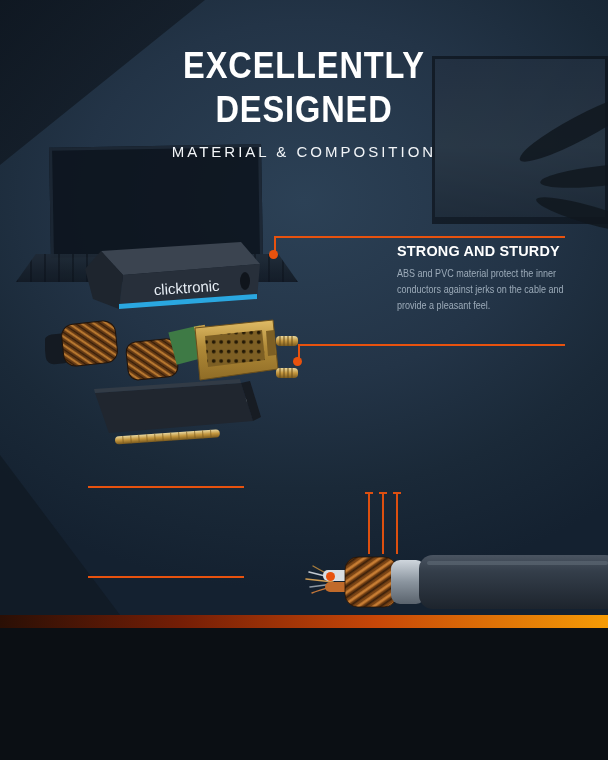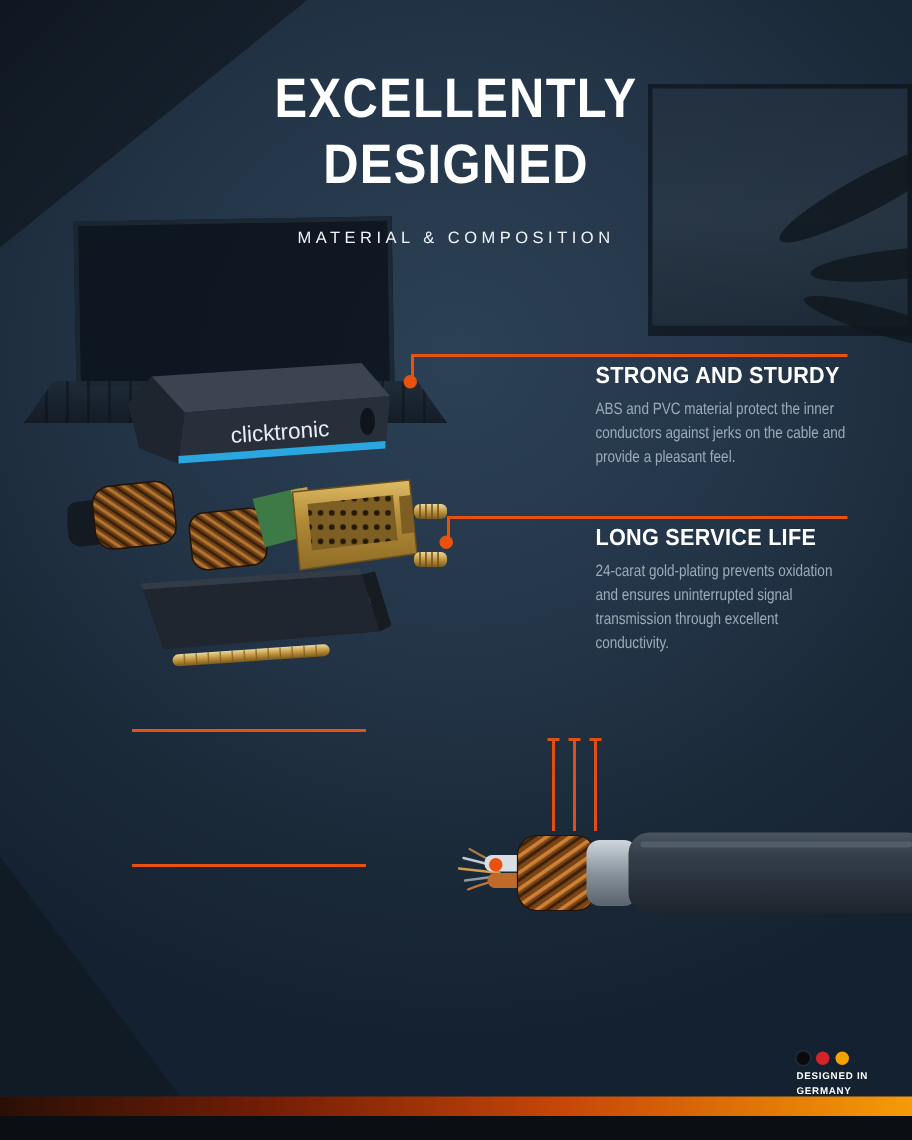--- a/index.html
+++ b/index.html
@@ -1,20 +1,20 @@
 <!DOCTYPE html>
 <html><head>
 <meta charset="utf-8">
 <style>
   * { margin:0; padding:0; box-sizing:border-box; }
   html,body { background:#0b0f14; }
   body { font-family:"Liberation Sans", sans-serif; }
 
   .poster {
-    position:relative; width:608px; height:744px; overflow:hidden;
+    position:relative; width:608px; height:628px; overflow:hidden;
     background: radial-gradient(ellipse 80% 62% at 50% 32%, #2c4156 0%, #233447 46%, #1a2938 74%, #142130 100%);
     color:#fff; --accent:#e8520e;
   }
 
   
   .decor { position:absolute; pointer-events:none; }
   .corner-tl { left:0; top:0; width:205px; height:165px; background:linear-gradient(135deg,#0d141d,#16202b);
                clip-path:polygon(0 0,100% 0,0 100%); opacity:.8; }
   .corner-bl { left:0; bottom:13px; width:120px; height:160px; background:#101923;
                clip-path:polygon(0 0,0 100%,100% 100%); opacity:.75; }
@@ -30,21 +30,21 @@
   .laptop-base { left:16px; top:254px; width:282px; height:28px;
                  background:
                    repeating-linear-gradient(90deg, rgba(10,16,24,.55) 0 2px, transparent 2px 14px),
                    linear-gradient(180deg,#202b37,#121a24);
                  clip-path:polygon(7% 0,93% 0,100% 100%,0 100%); opacity:.9; }
 
   
   .header { position:absolute; left:0; right:0; top:44px; text-align:center; }
   .title { font-size:37px; line-height:1.2; font-weight:700; letter-spacing:1px; color:#fff; }
   .t-line { display:block; transform:scaleX(.88); }
-  .subtitle { margin-top:20px; font-size:11px; letter-spacing:3px; color:#f2f5f8; font-weight:400; }
+  .subtitle { margin-top:10px; font-size:15px; letter-spacing:3px; color:#f2f5f8; font-weight:400; }
 
   
   .connector-art { position:absolute; left:45px; top:233px; width:265px; height:240px; }
   .cable-art { position:absolute; left:303px; top:532px; width:305px; height:95px; }
 
   
   .rule { position:absolute; height:2px; background:var(--accent); }
   .vseg { position:absolute; width:2px; background:var(--accent); }
   .dot  { position:absolute; width:9px; height:9px; border-radius:50%; background:var(--accent); }
   .vline { position:absolute; top:492px; height:62px; width:2px; background:var(--accent); opacity:.95; }
@@ -173,24 +173,20 @@
   <div class="vseg" style="left:298px;top:344px;height:16px"></div>
   <div class="dot" style="left:293px;top:357px"></div>
 
   <div class="rule" style="left:88px;top:486px;width:156px"></div>
   <div class="rule" style="left:88px;top:576px;width:156px"></div>
 
   <section class="feature f1">
     <h2>STRONG AND STURDY</h2>
     <p>ABS and PVC material protect the inner conductors against jerks on the cable and provide a pleasant feel.</p>
   </section>
-  <section class="feature f2">
-    <h2>LONG SERVICE LIFE</h2>
-    <p>24-carat gold-plating prevents oxidation and ensures uninterrupted signal transmission through excellent conductivity.</p>
-  </section>
 
   <svg class="cable-art" viewBox="0 0 305 95">
     <defs>
       <pattern id="braidB" width="9" height="9" patternUnits="userSpaceOnUse" patternTransform="rotate(-35)">
         <rect width="9" height="9" fill="#7c4515"></rect>
         <line x1="0" y1="2.5" x2="9" y2="2.5" stroke="#cd8136" stroke-width="2.4"></line>
         <line x1="0" y1="6.5" x2="9" y2="6.5" stroke="#3a1f0a" stroke-width="2"></line>
       </pattern>
       <linearGradient id="jacketB" x1="0" y1="0" x2="0" y2="1">
         <stop offset="0" stop-color="#4a5461"></stop>

